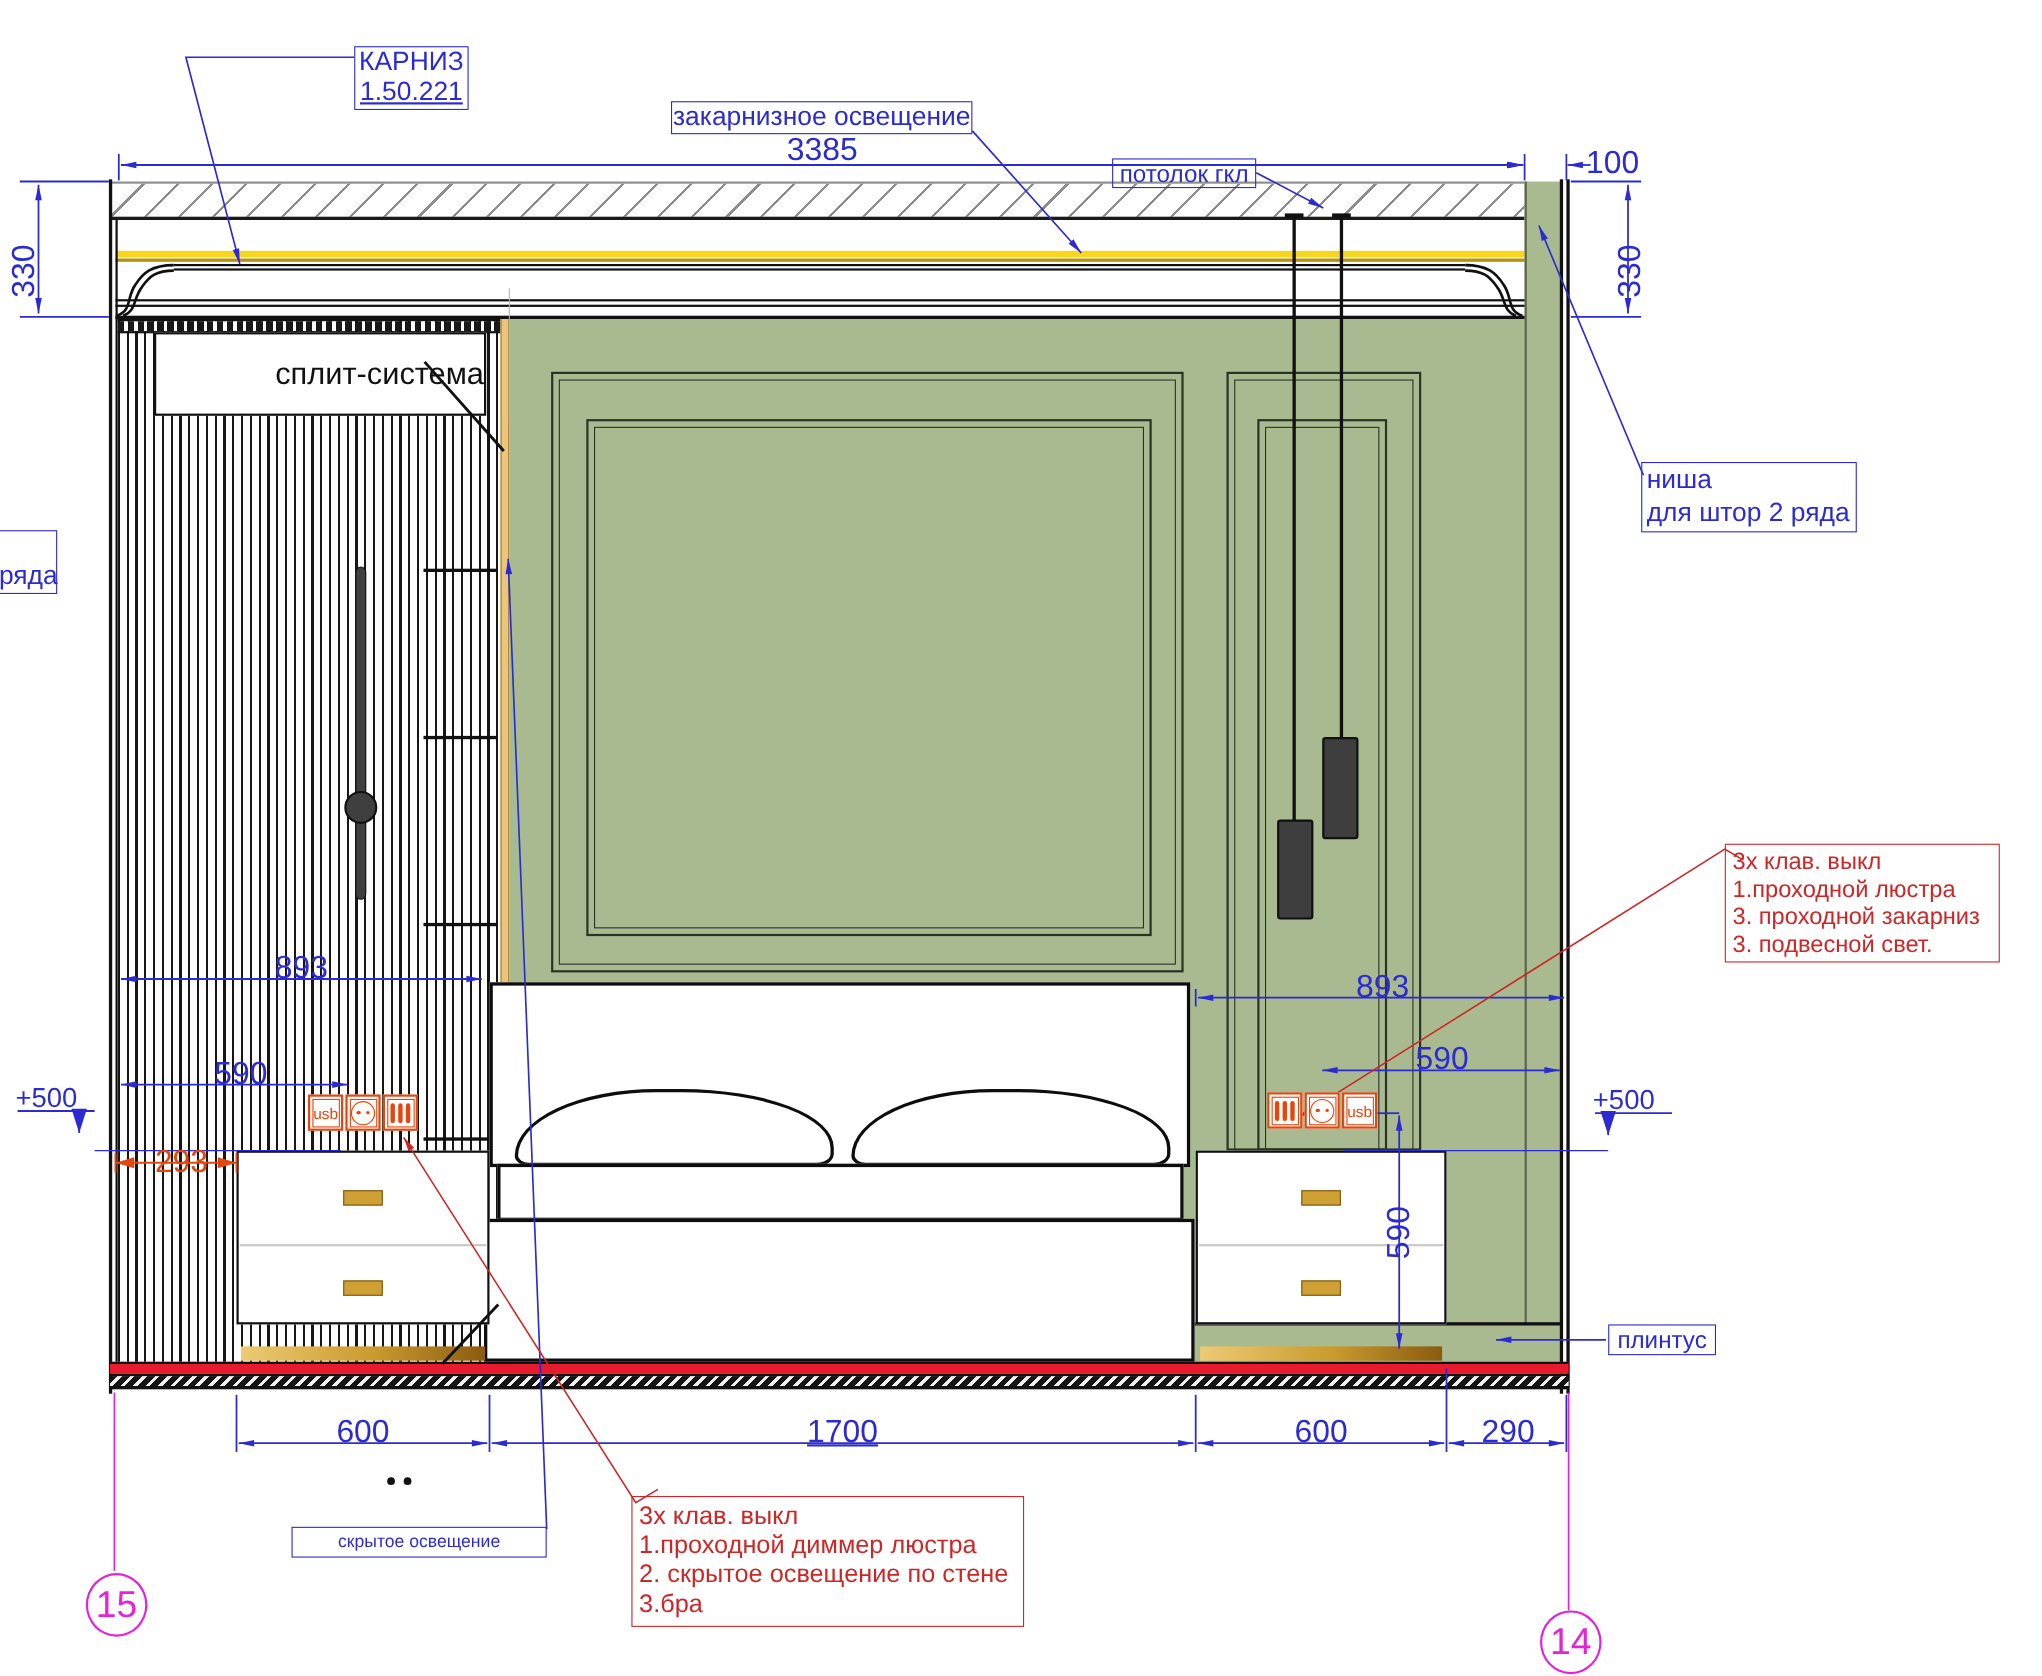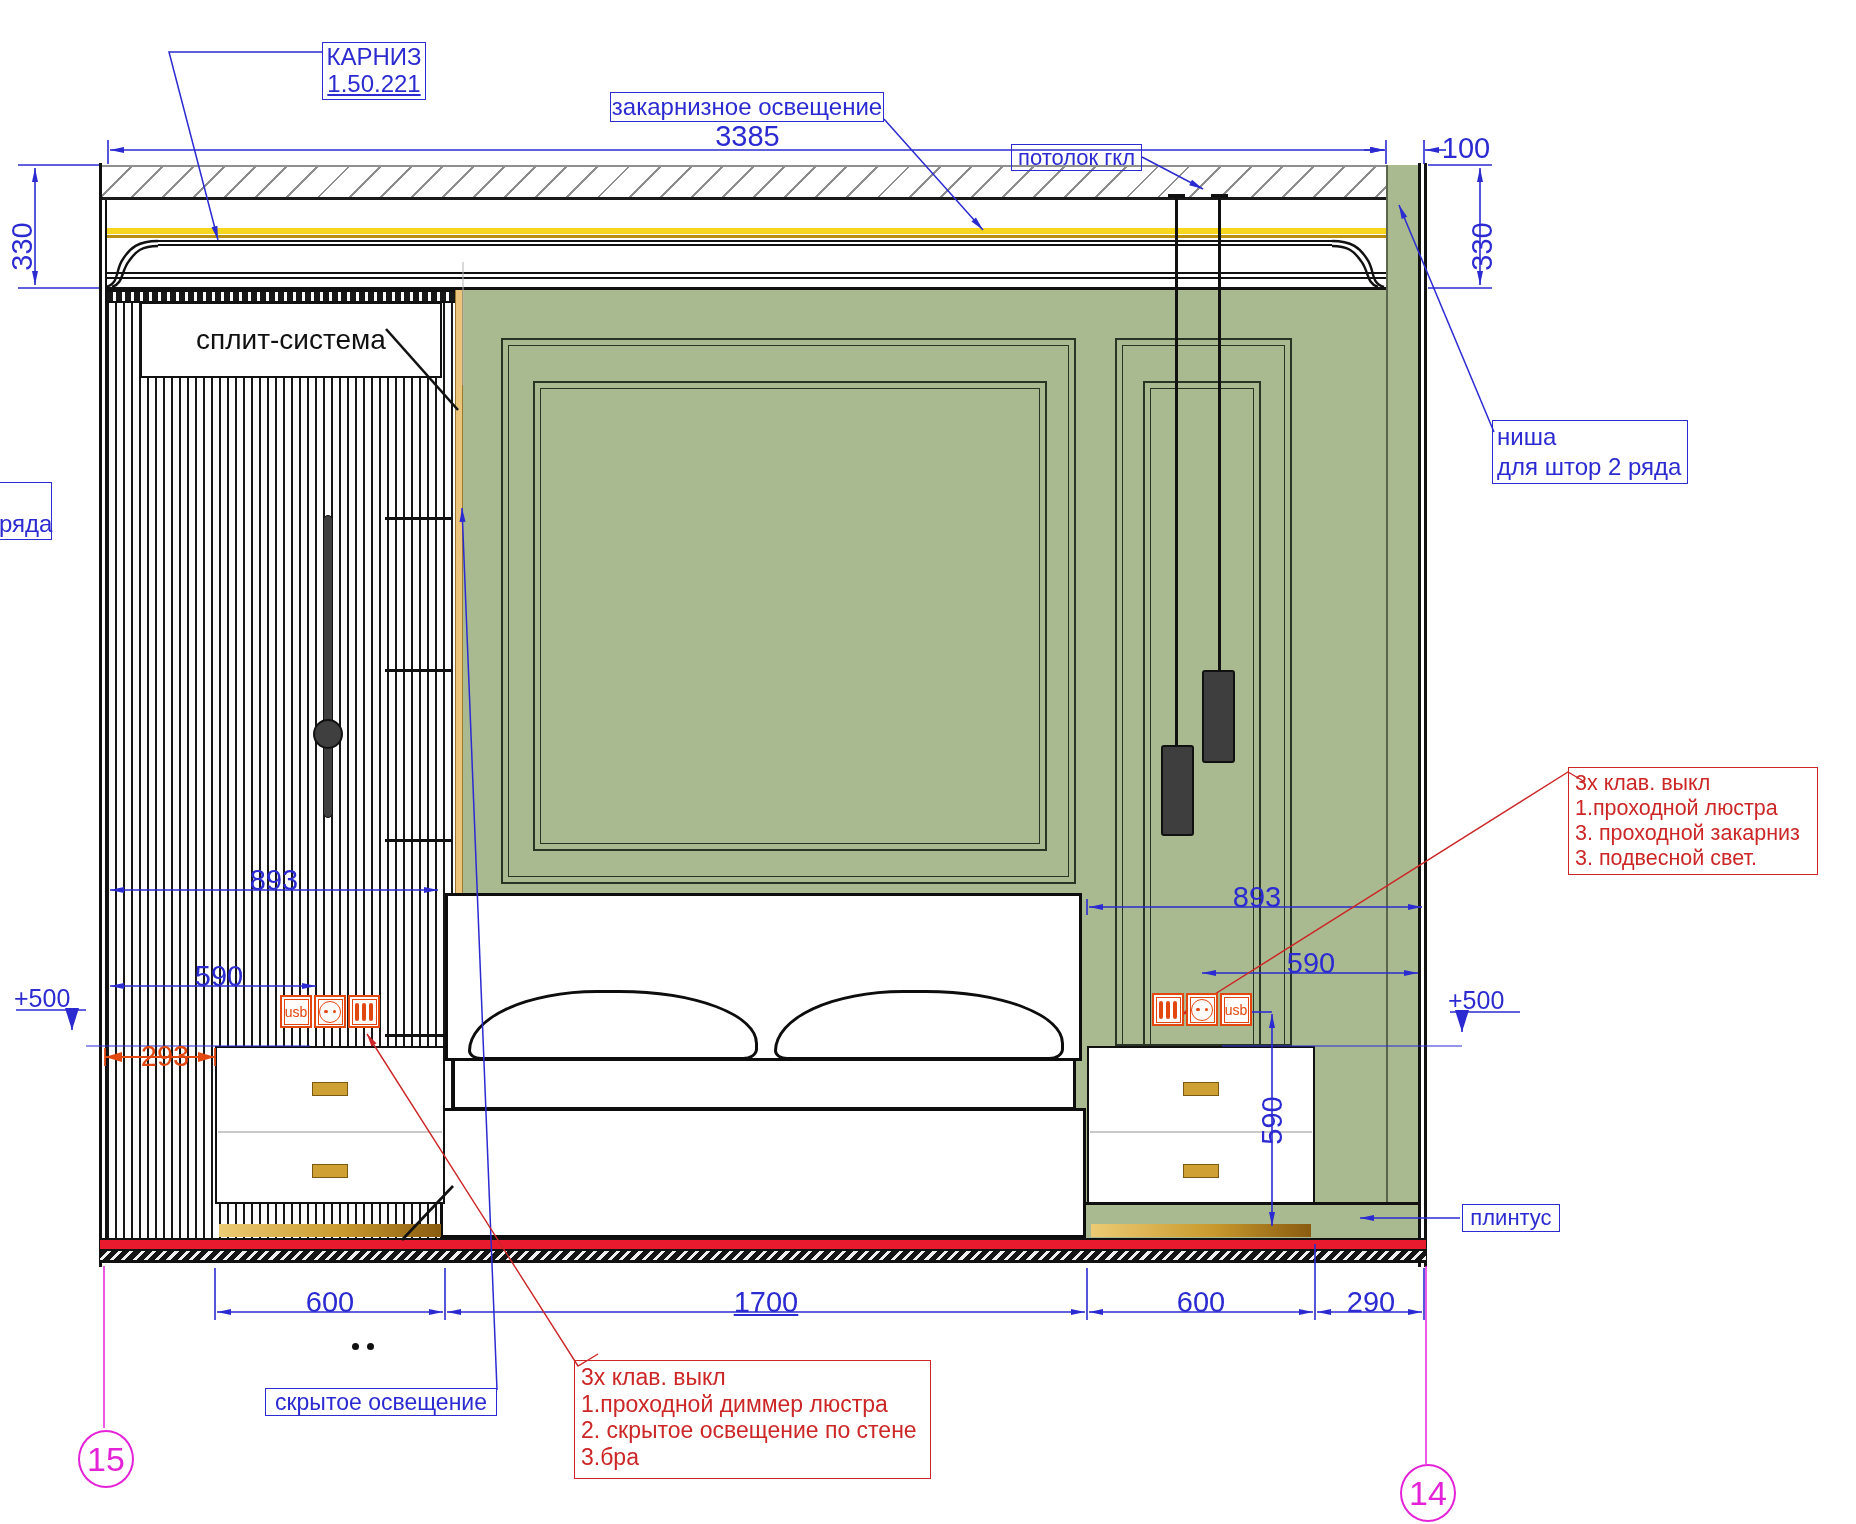--- a/index.html
+++ b/index.html
@@ -54,21 +54,21 @@
   .bluebox{border:1.5px solid #2b2bd1;box-sizing:border-box;background:rgba(255,255,255,0.0);}
   .whitebg{background:#fff;}
   .rot{transform:rotate(-90deg);}
   .orange{color:#e2470f;}
   .magenta{color:#e423d9;}
   .circle-mark{width:56px;height:58px;border:2px solid #e423d9;border-radius:50%;
     font-size:34px;display:flex;align-items:center;justify-content:center;box-sizing:border-box;background:#fff;}
   .rednote{border:1.5px solid #cc2626;color:#cc2626;font-size:23px;line-height:26.5px;
     padding:3px 6px;box-sizing:border-box;background:transparent;}
   .splitbox{left:140px;top:302px;width:302px;height:76px;background:#fff;border:2.5px solid #111;
-    box-sizing:border-box;display:flex;align-items:center;justify-content:center;
+    box-sizing:border-box;display:flex;align-items:center;justify-content:flex-end;
     font-size:28px;color:#111;}
   
   .sockrow{display:flex;gap:2px;}
   .sock{width:32px;height:33px;border:2px solid #e2470f;background:#fffdfb;box-sizing:border-box;
     position:relative;display:flex;align-items:center;justify-content:center;}
   .sock .inr{position:absolute;inset:1.5px;border:1px solid #e2470f;}
   .usb-t{font-size:14px;color:#e2470f;position:relative;z-index:1;}
   .sock-circ{width:20px;height:20px;border:1.5px solid #e2470f;border-radius:50%;position:relative;z-index:1;}
   .sock-circ i{position:absolute;top:8px;width:3.5px;height:3.5px;border-radius:50%;background:#e2470f;}
   .bars{display:flex;gap:3px;position:relative;z-index:1;}
@@ -276,21 +276,21 @@
 
   <div class="abs lyr4 bluebox" style="left:-44px;top:482px;width:96px;height:58px;box-sizing:border-box;">
     <div class="blue" style="font-size:24px;line-height:26px;padding:28px 0 0 42px;">ряда</div>
   </div>
 
   <div class="abs lyr4 splitbox">
     <span>сплит-система</span>
   </div>
 
   <div class="abs lyr4 bluebox" style="left:265px;top:1388px;width:232px;height:28px;text-align:center;">
-    <span class="blue" style="font-size:23px;line-height:26px;">скрытое  освещение</span>
+    <span class="blue" style="font-size:16px;line-height:26px;">скрытое  освещение</span>
   </div>
 
   <div class="abs lyr4 bluebox" style="left:1462px;top:1204px;width:98px;height:28px;text-align:center;">
     <span class="blue" style="font-size:22px;line-height:26px;">плинтус</span>
   </div>
 
   <div class="abs lyr4 blue dimtxt" style="left:700px;top:122px;width:95px;">3385</div>
   <div class="abs lyr4 blue dimtxt" style="left:1434px;top:134px;width:64px;">100</div>
   <div class="abs lyr4 blue dimtxt rot" style="left:-10px;top:232px;width:64px;">330</div>
   <div class="abs lyr4 blue dimtxt rot" style="left:1450px;top:232px;width:64px;">330</div>

